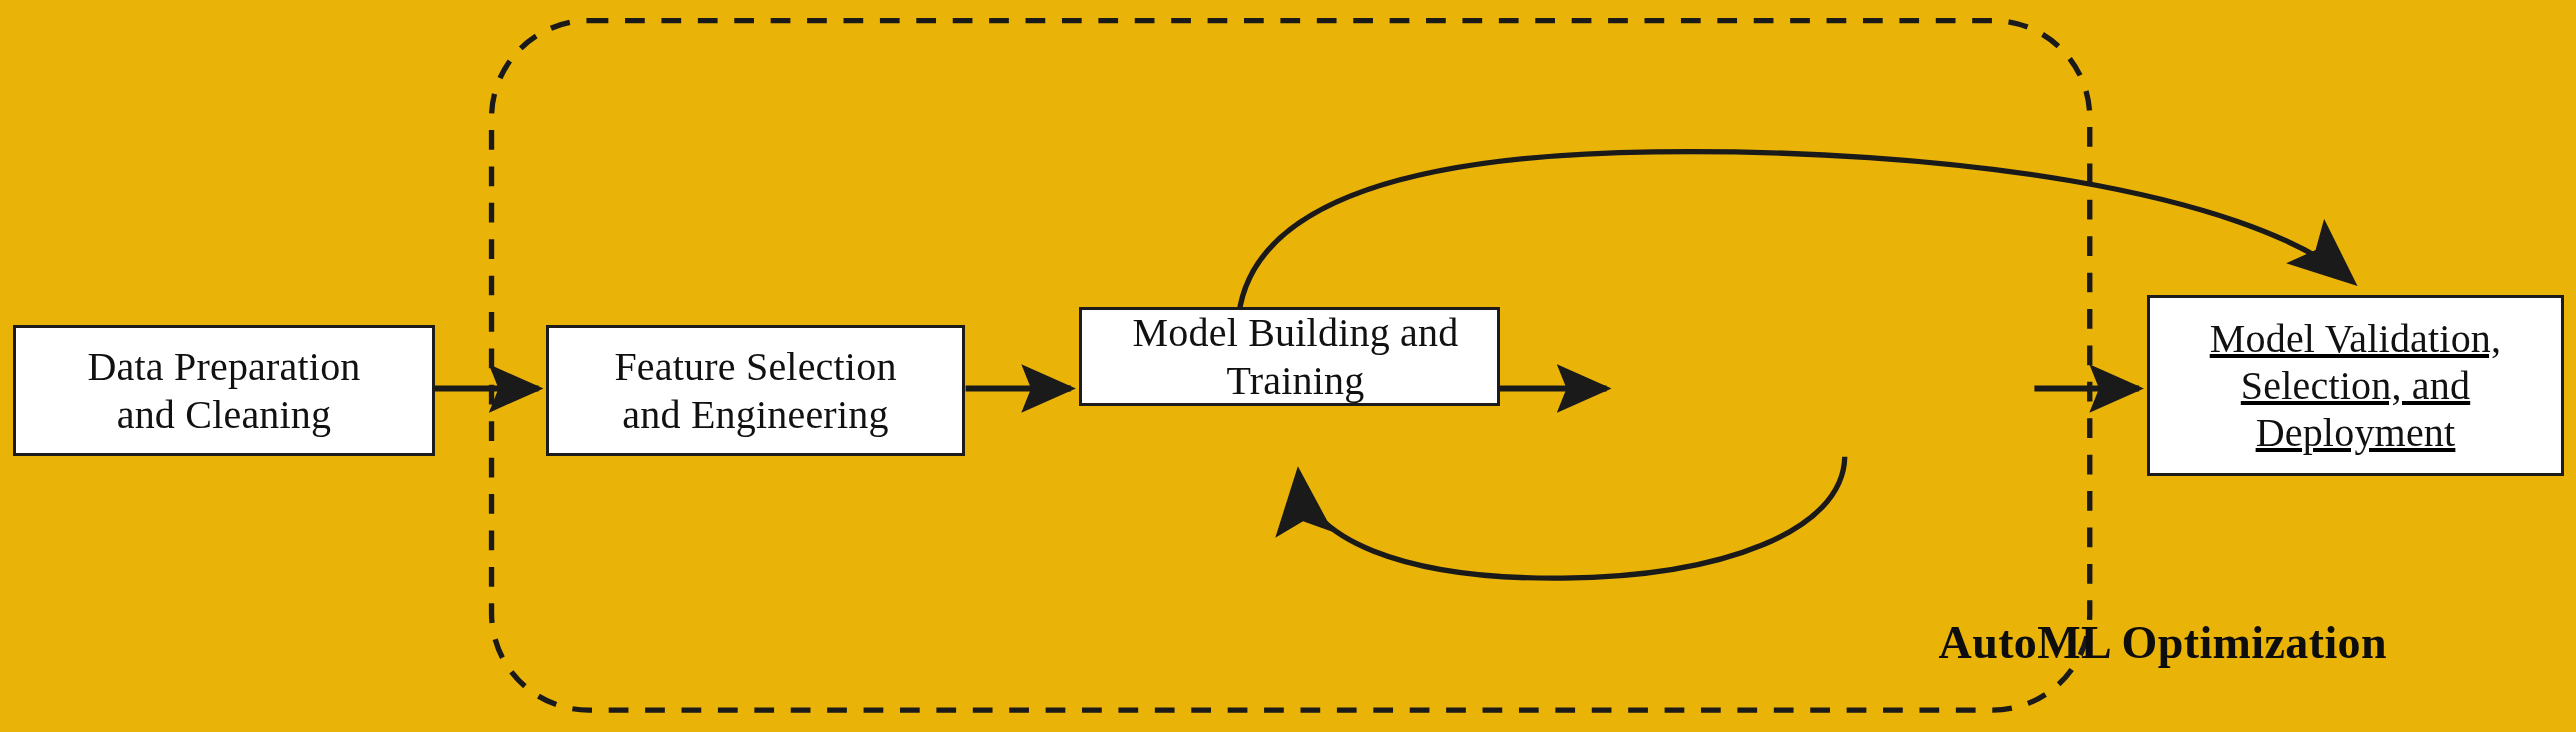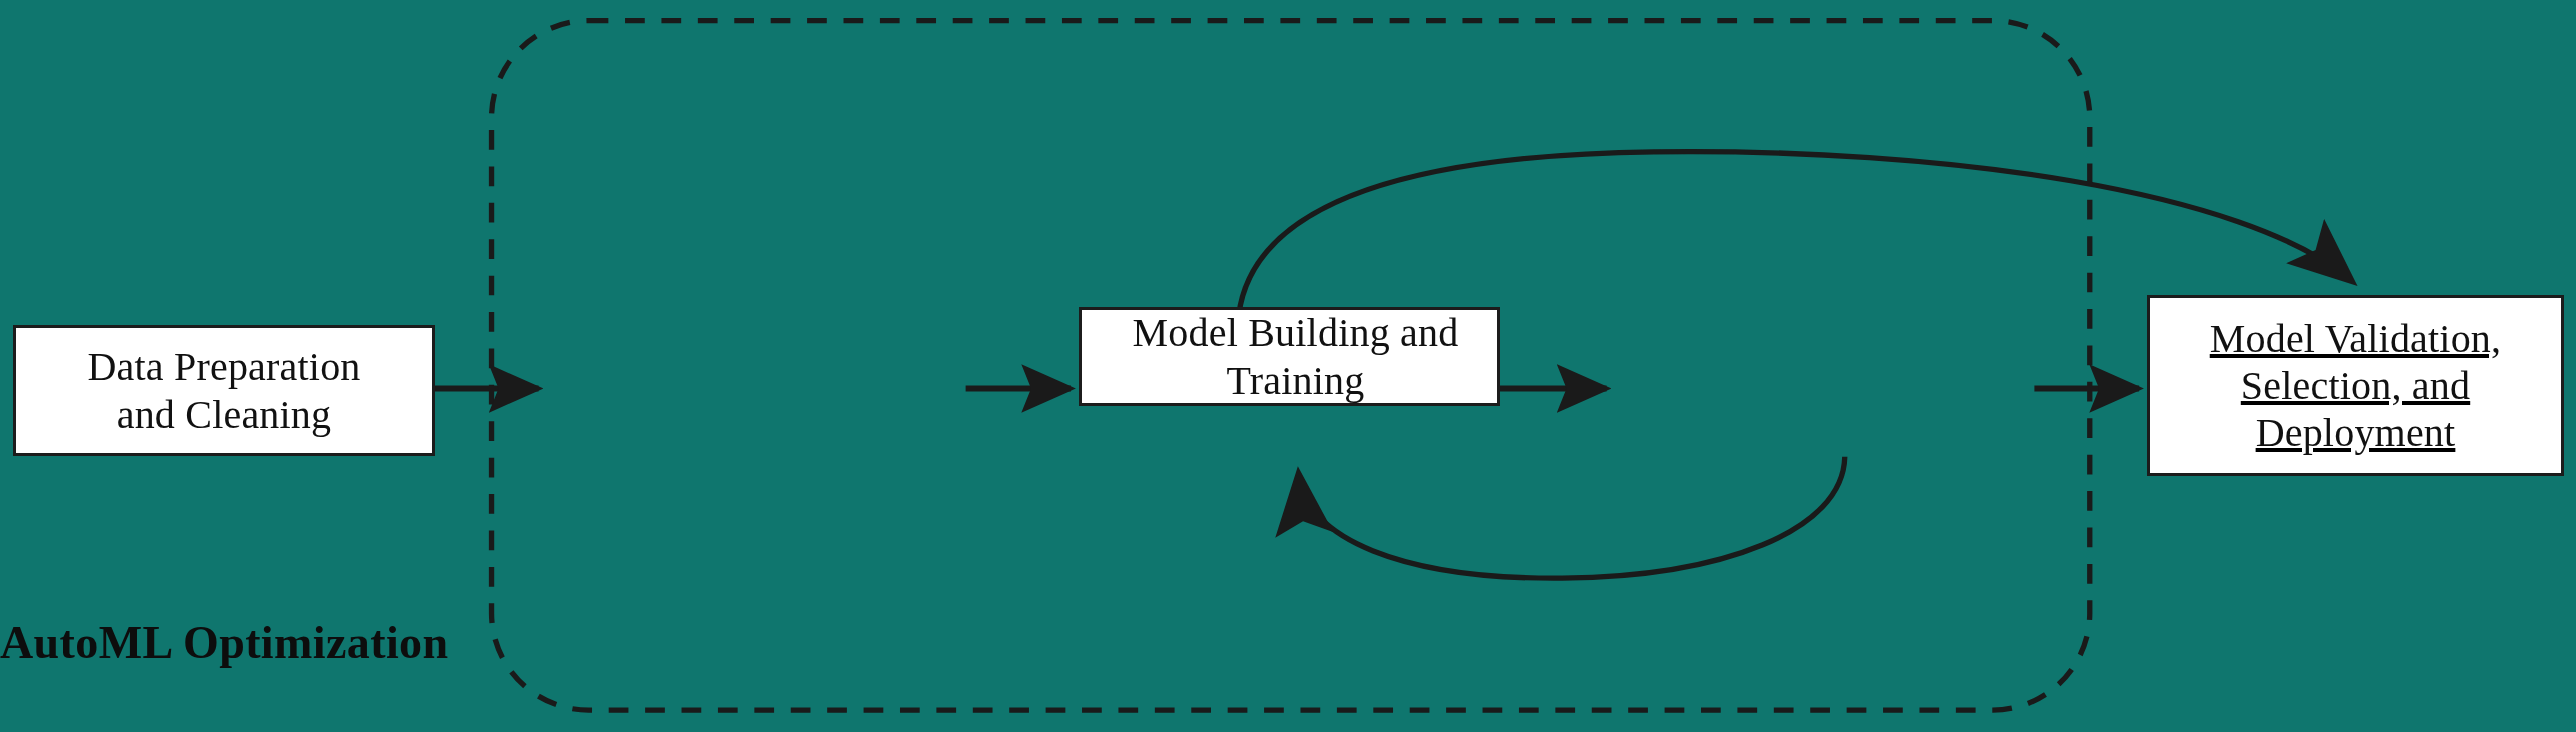--- a/index.html
+++ b/index.html
@@ -4,21 +4,21 @@
 <style>
   html, body {
     margin: 0;
     padding: 0;
     background: #ffffff;
   }
   #canvas {
     position: relative;
     width: 2576px;
     height: 733px;
-    background: #0f766e;
+    background: #eab308;
     overflow: hidden;
     font-family: "Liberation Serif", "DejaVu Serif", serif;
   }
   .svg-layer {
     position: absolute;
     top: 0;
     left: 0;
     width: 2576px;
     height: 733px;
   }
@@ -39,21 +39,21 @@
     line-height: 1.18;
     color: #111111;
     letter-spacing: 0.2px;
     padding: 0 7.6px;
     white-space: pre-line;
   }
   #group-caption {
     position: absolute;
     left: 0;
     width: 2387px;
-    text-align: left;
+    text-align: right;
     font-family: "Liberation Serif", "DejaVu Serif", serif;
     font-weight: bold;
     font-size: 46px;
     color: #0d0d0d;
     z-index: 6;
     letter-spacing: 0.4px;
   }
 </style>
 </head>
 <body>
@@ -83,20 +83,24 @@
     <path d="M1632,427 C1640,290 1800,205 2180,200 C2560,195 2960,250 3100,370" fill="none" stroke="#1a1a1a" stroke-width="7" marker-end="url(#arrowhead-thin)"></path>
 
     <path d="M2432,602 C2430,700 2270,760 2060,762 C1850,764 1720,710 1712,625" fill="none" stroke="#1a1a1a" stroke-width="7" marker-end="url(#arrowhead-thin)"></path>
   </svg>
 
   <div class="proc-box" style="left:13px; top:325px; width:422px; height:131px;">
     <span class="proc-label">Data Preparation
 and Cleaning</span>
   </div>
 
+  <div class="proc-box" style="left:546px; top:325px; width:419px; height:131px;">
+    <span class="proc-label">Feature Selection
+and Engineering</span>
+  </div>
 
   <div class="proc-box" style="left:1079px; top:307px; width:421px; height:99px;padding-left:12px;">
     <span class="proc-label">Model Building and
 Training</span>
   </div>
 
 
   <div class="proc-box" style="left:2147px; top:295px; width:417px; height:181px;text-decoration:underline;">
     <span class="proc-label">Model Validation,
 Selection, and

